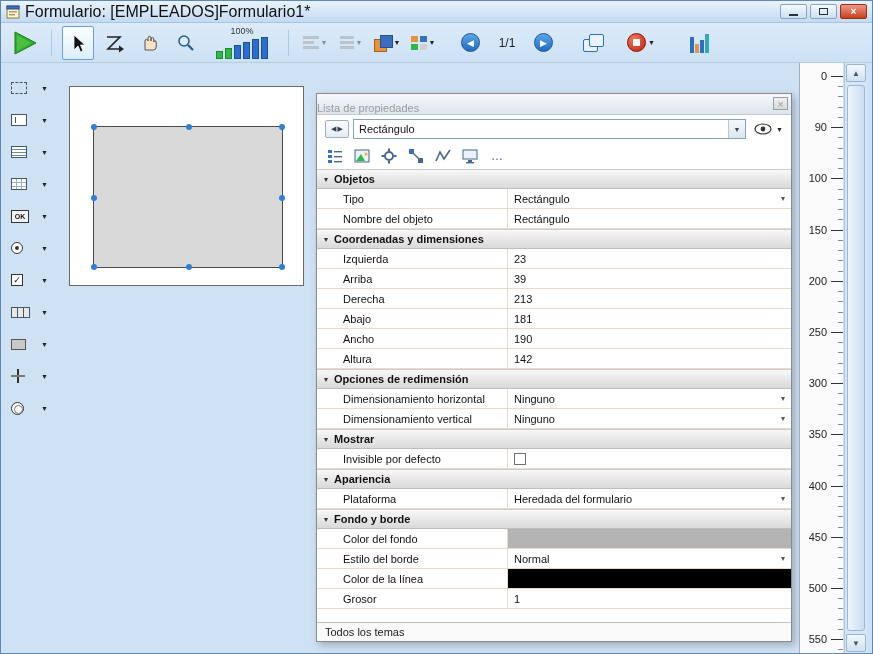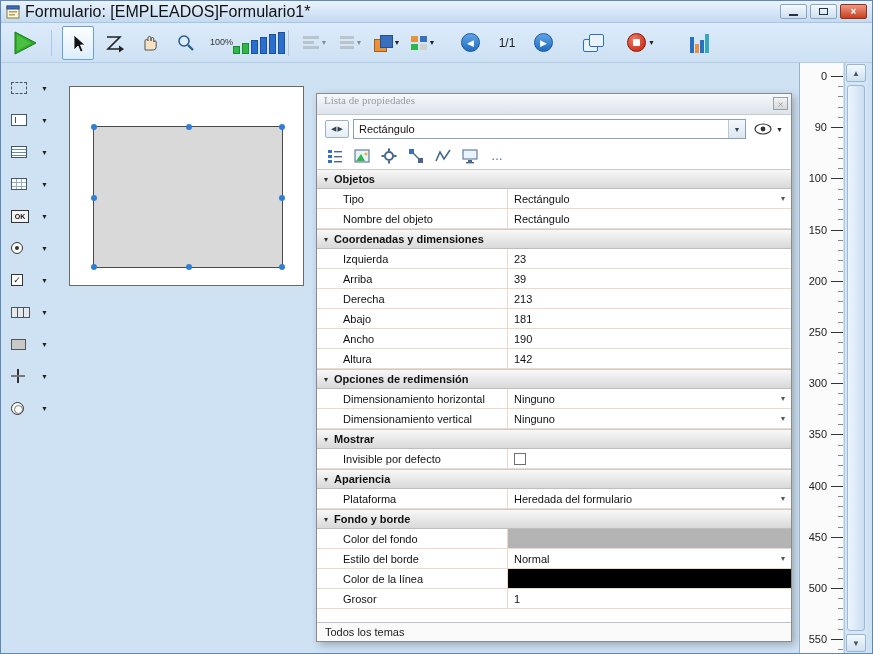--- a/index.html
+++ b/index.html
@@ -18,21 +18,21 @@
   .maxbox{width:9px;height:7px;border:1px solid #234;box-sizing:border-box;}
 
   
   #toolbar{position:absolute;left:0;top:22px;right:0;height:40px;display:flex;align-items:center;
     background:linear-gradient(#dcebfa,#cde1f4);border-bottom:1px solid #b4cce4;padding-left:8px;box-sizing:border-box;gap:4px;}
   .tbtn{height:32px;min-width:30px;display:flex;align-items:center;justify-content:center;border:1px solid transparent;border-radius:2px;}
   .tbtn.sel{background:linear-gradient(#fdfeff,#dceefb);border-color:#6a9fd8;}
   .tbtn.dis{opacity:.45;}
   .tsep{width:1px;height:26px;background:#aec8e2;margin:0 6px;}
   .dd{font-size:7px;color:#222;margin-left:2px;}
-  .zoomwrap{display:flex;align-items:center;width:64px;margin:0 4px;}
+  .zoomwrap{display:flex;flex-direction:column;align-items:center;width:64px;margin:0 4px;}
   .zoomlbl{font-size:9px;color:#333;line-height:9px;}
   .zoombars{display:flex;align-items:flex-end;gap:2px;height:22px;margin-top:1px;}
   .zb{width:7px;background:#2a6fd0;border:1px solid #1d4f9a;box-sizing:border-box;}
   .zb.g{background:#2eb84a;border-color:#1d8a33;}
   .navcircle{width:19px;height:19px;border-radius:50%;background:linear-gradient(#5fa4e8,#1f6cc0);border:1px solid #1a559a;
     color:#fff;font-size:9px;display:flex;align-items:center;justify-content:center;box-sizing:border-box;}
   .pageind{font-size:12px;color:#222;width:46px;text-align:center;}
   .graybars{display:flex;flex-direction:column;gap:2px;}
   .graybars i{display:block;height:3px;background:#9a9a9a;}
   .stacksq{position:relative;width:18px;height:16px;}
@@ -80,21 +80,21 @@
 
   
   #canvas{position:absolute;left:68px;top:85px;width:235px;height:200px;background:#fff;border:1px solid #6a6a6a;box-sizing:border-box;}
   #rectobj{position:absolute;left:23px;top:39px;width:190px;height:142px;border:1px solid #4a4a4a;box-sizing:border-box;}
   .hdl{position:absolute;width:6px;height:6px;border-radius:50%;background:#2f7fd6;}
 
   
   #panel{position:absolute;left:315px;top:92px;width:476px;height:549px;background:#fff;border:1px solid #8a8a8a;
     box-shadow:3px 3px 8px rgba(0,0,0,.25);box-sizing:border-box;display:flex;flex-direction:column;}
   #paneltitle{height:20px;background:linear-gradient(#f6f9fc,#dde4ec);border-bottom:1px solid #c2cad2;position:relative;
-    display:flex;align-items:flex-start;padding-left:7px;flex:0 0 auto;font-family:Liberation Serif, serif;}
+    display:flex;align-items:flex-end;flex:0 0 auto;}
   #paneltitle span{font-size:11px;color:#979ca3;}
   #panelclose{position:absolute;right:3px;top:3px;width:15px;height:13px;border:1px solid #98a0a8;background:linear-gradient(#f2f2f2,#d8d8d8);
     font-size:9px;color:#444;display:flex;align-items:center;justify-content:center;box-sizing:border-box;}
   #selrow{height:28px;display:flex;align-items:center;padding:0 8px;gap:4px;flex:0 0 auto;}
   #spinner{width:24px;height:18px;border:1px solid #9ab0c8;background:linear-gradient(#fdfdfe,#e4ecf4);display:flex;
     align-items:center;justify-content:center;font-size:7px;color:#345;gap:1px;box-sizing:border-box;border-radius:2px;}
   #objcombo{flex:1;height:20px;border:1px solid #8aa0b8;background:#fff;display:flex;align-items:center;box-sizing:border-box;}
   #objcombo span.txt{flex:1;font-size:11px;color:#111;padding-left:5px;}
   #objcombo .cbtn{width:16px;height:100%;background:linear-gradient(#f4f8fc,#dbe6f0);border-left:1px solid #b8c8d8;
     display:flex;align-items:center;justify-content:center;font-size:7px;color:#345;}

